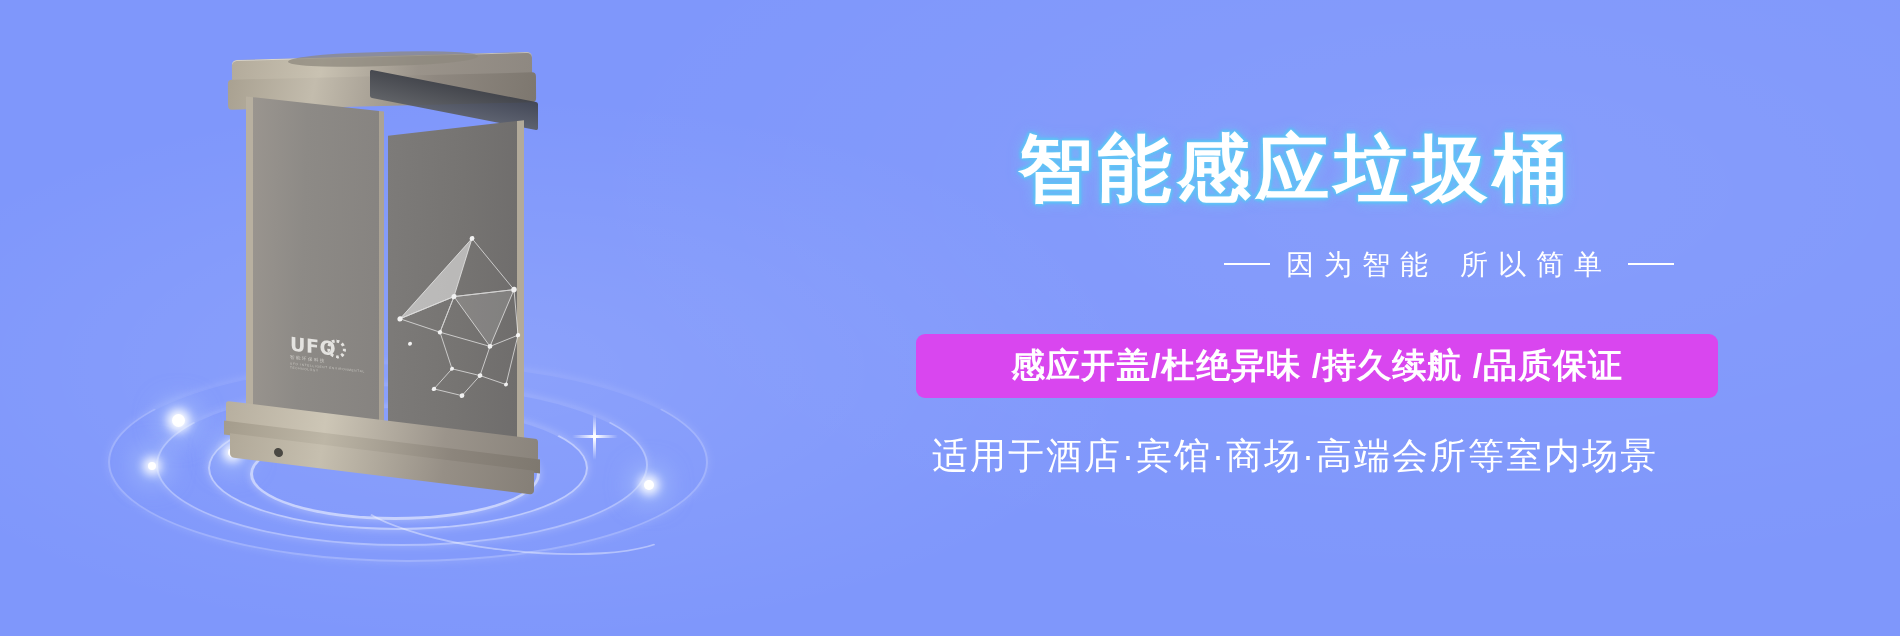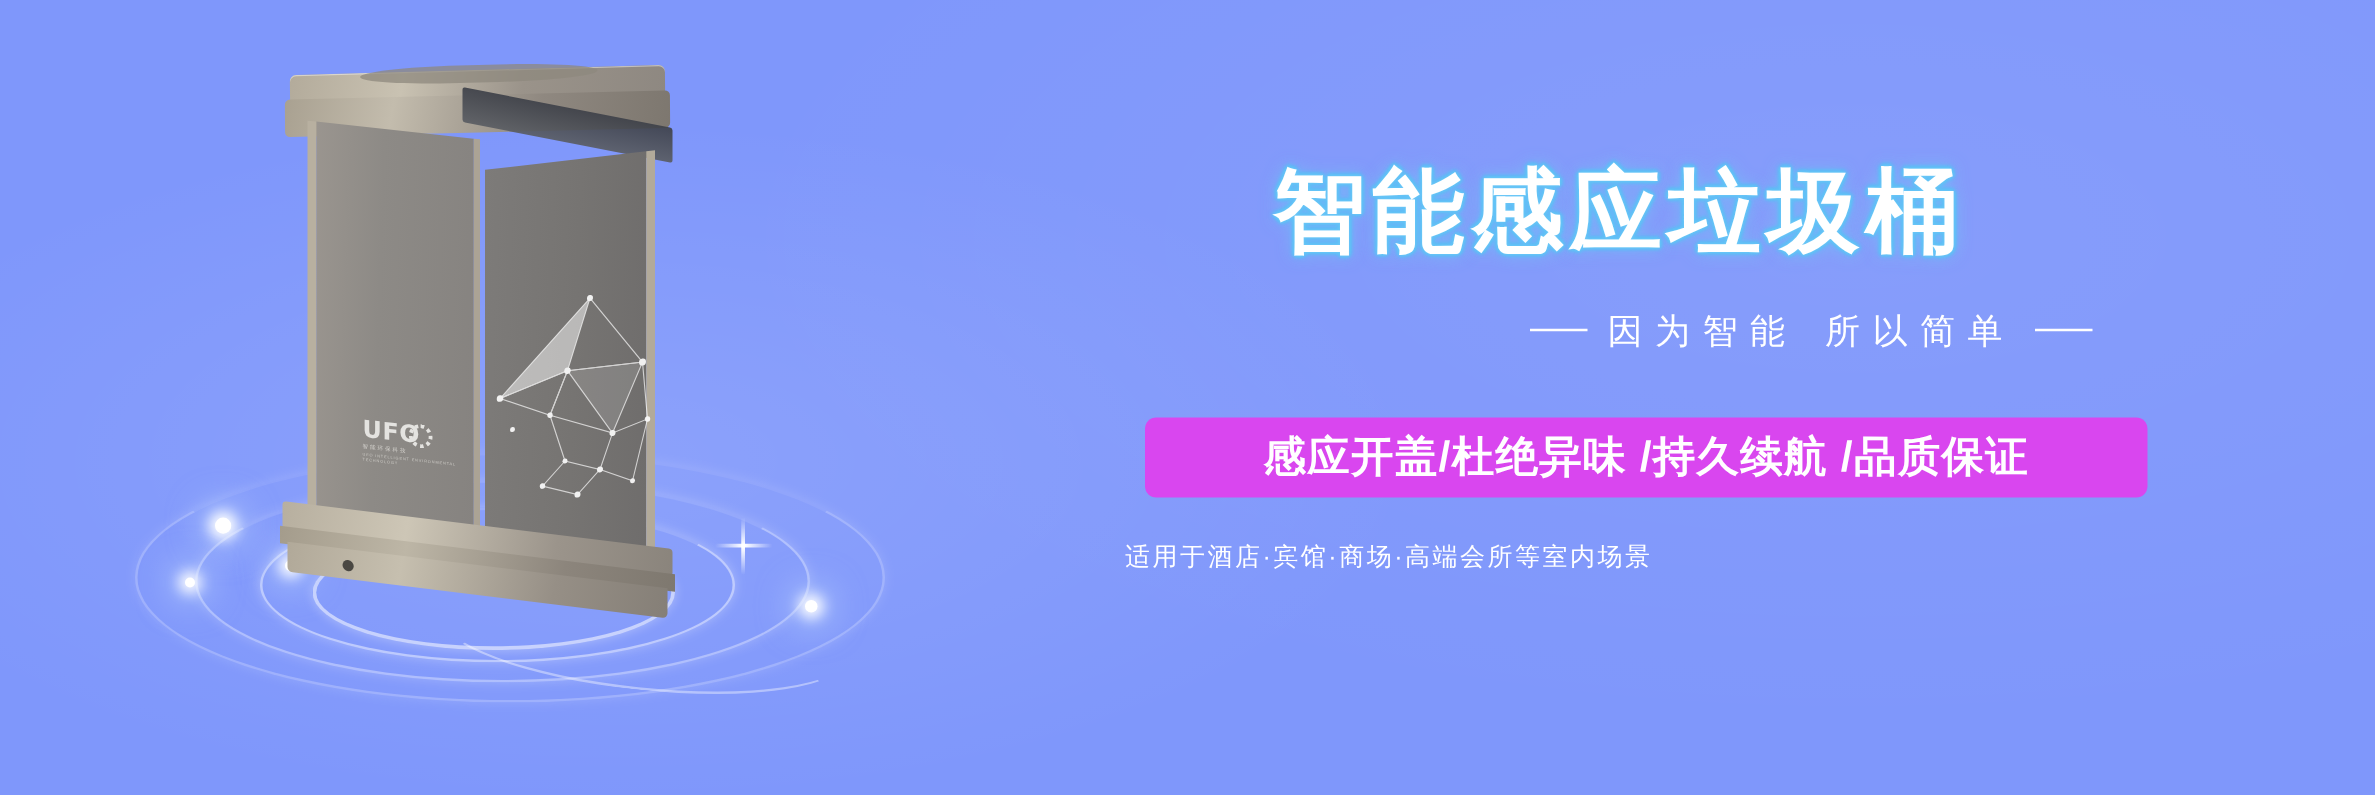--- a/index.html
+++ b/index.html
@@ -302,21 +302,22 @@
     letter-spacing: 1px;
     white-space: nowrap;
     margin-left: 20px;
   }
 
   .scene-line {
     position: absolute;
     left: 40px;
     top: 432px;
     width: 790px;
-    font-size: 20px;
+    text-align: center;
+    font-size: 36px;
     letter-spacing: 2px;
     color: #ffffff;
     white-space: nowrap;
   }
 </style>
 </head>
 <body>
 
 <div class="banner">
 

